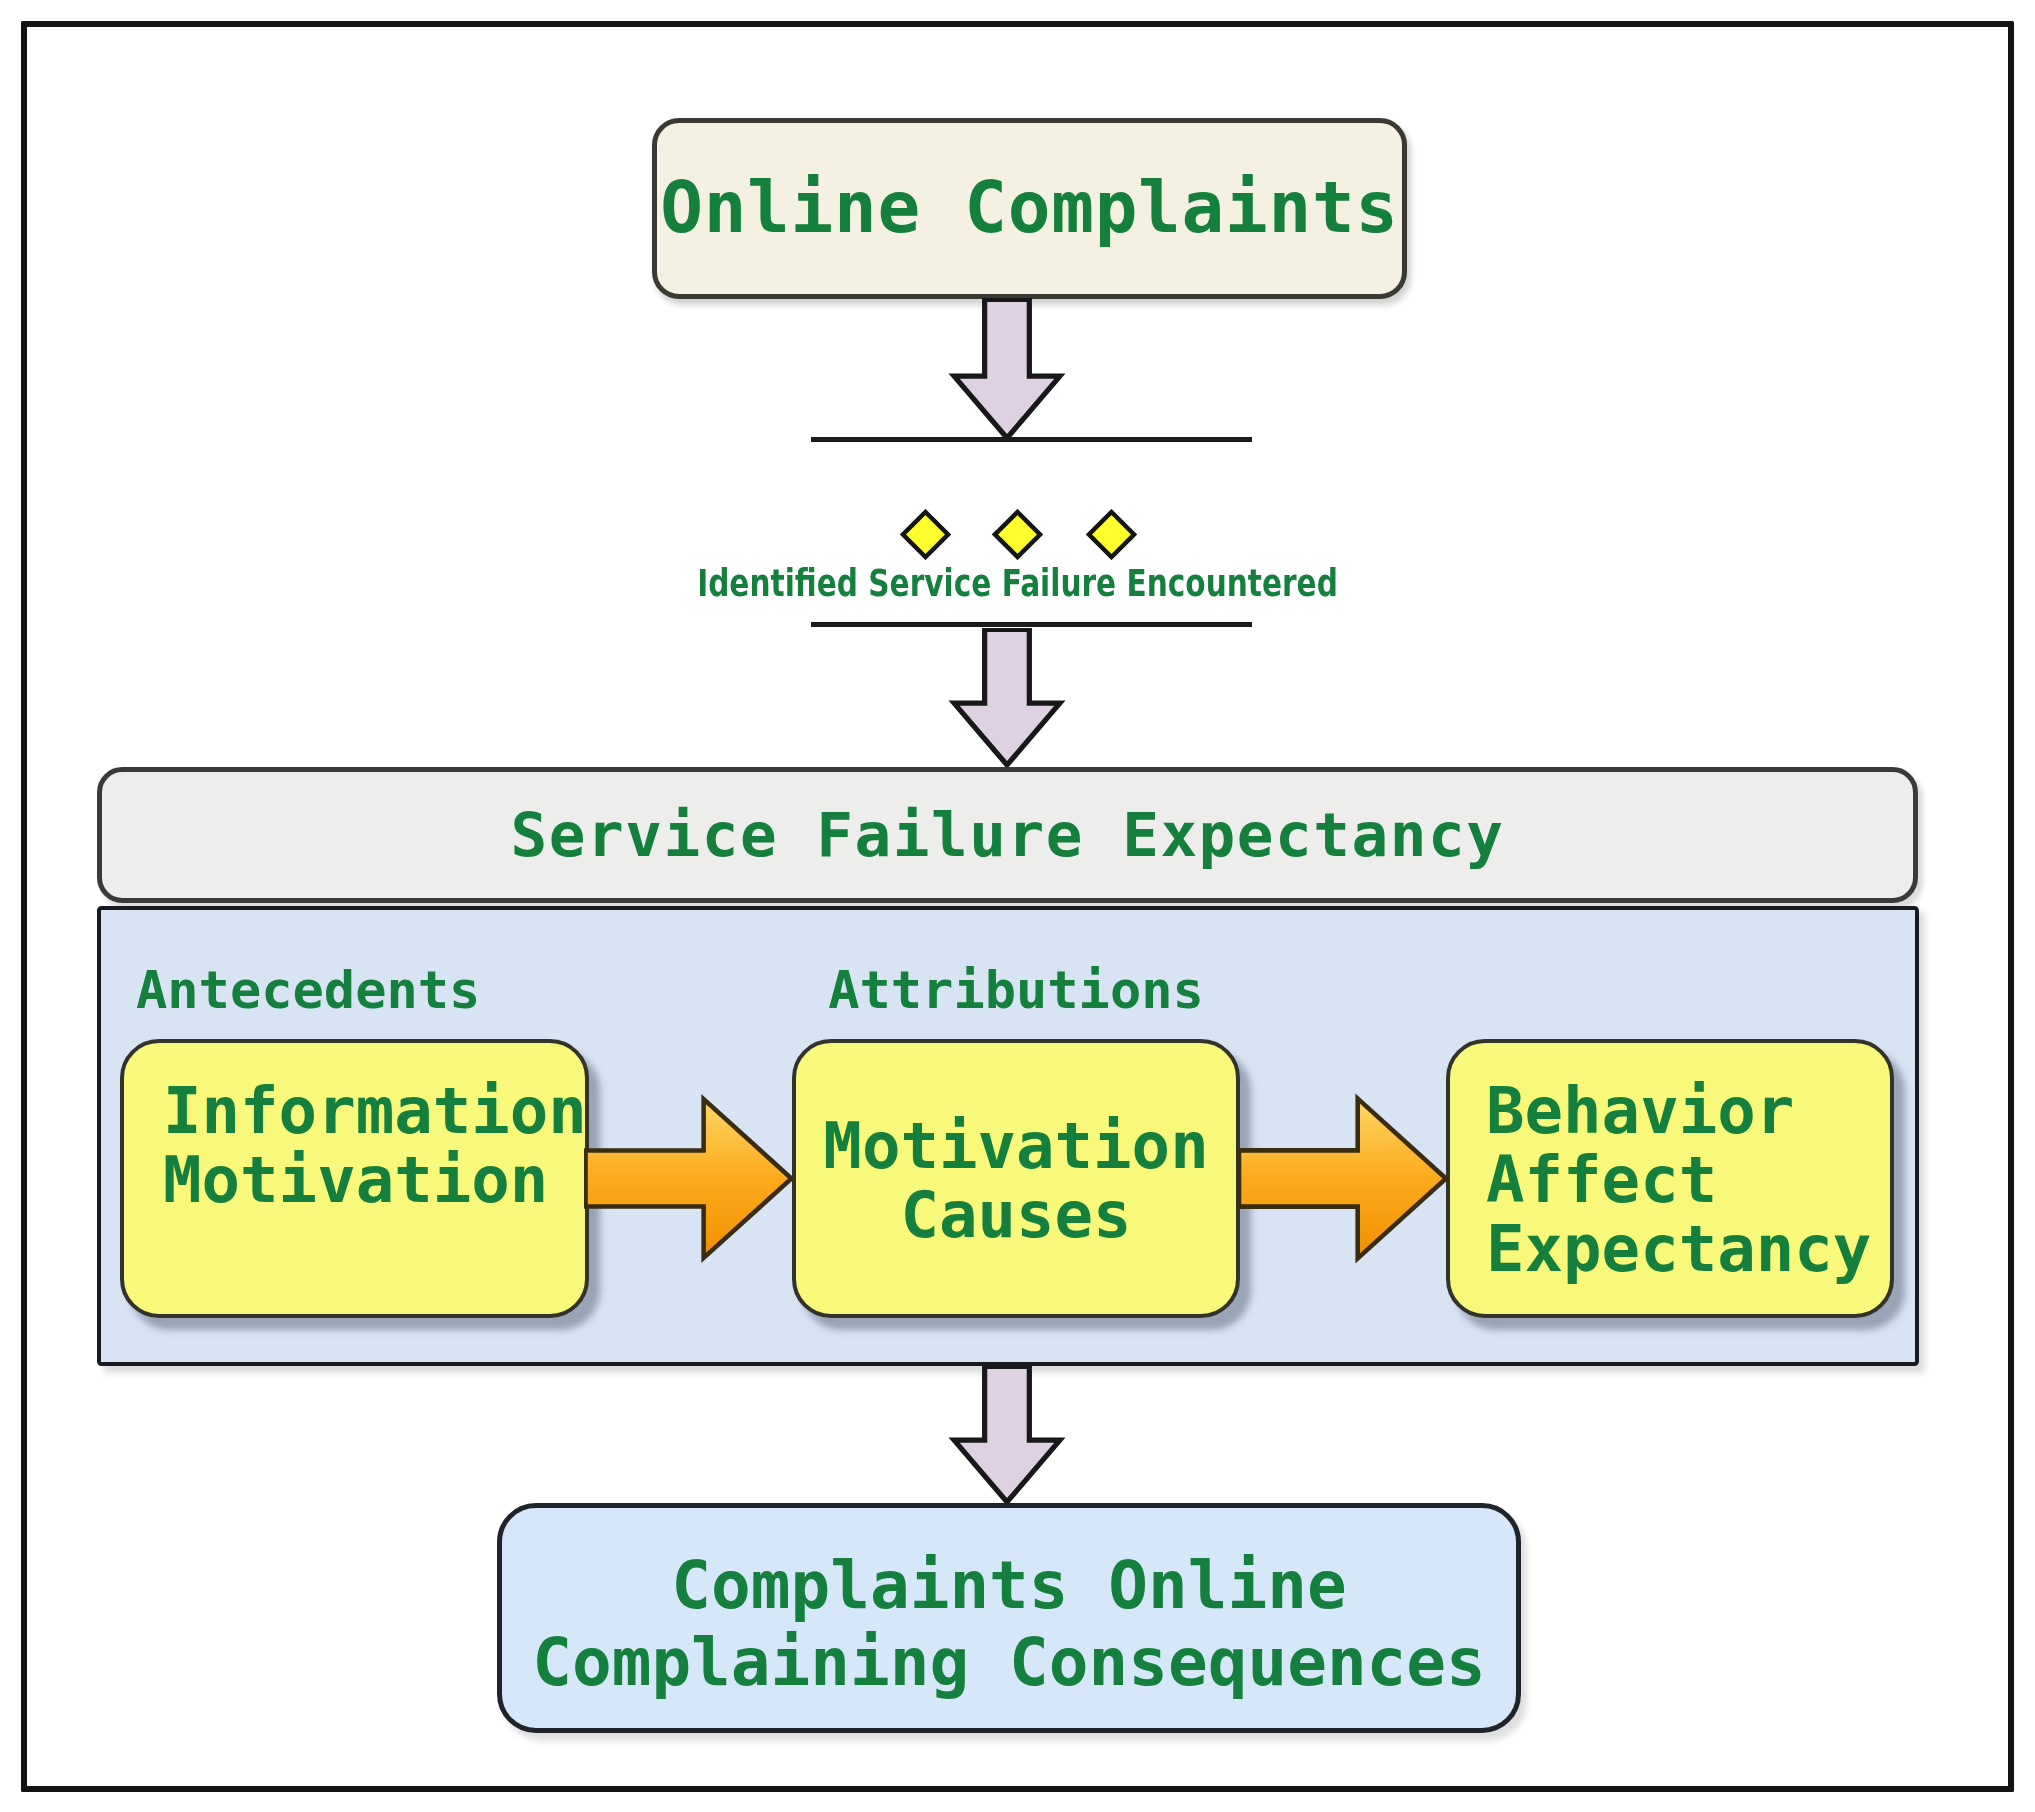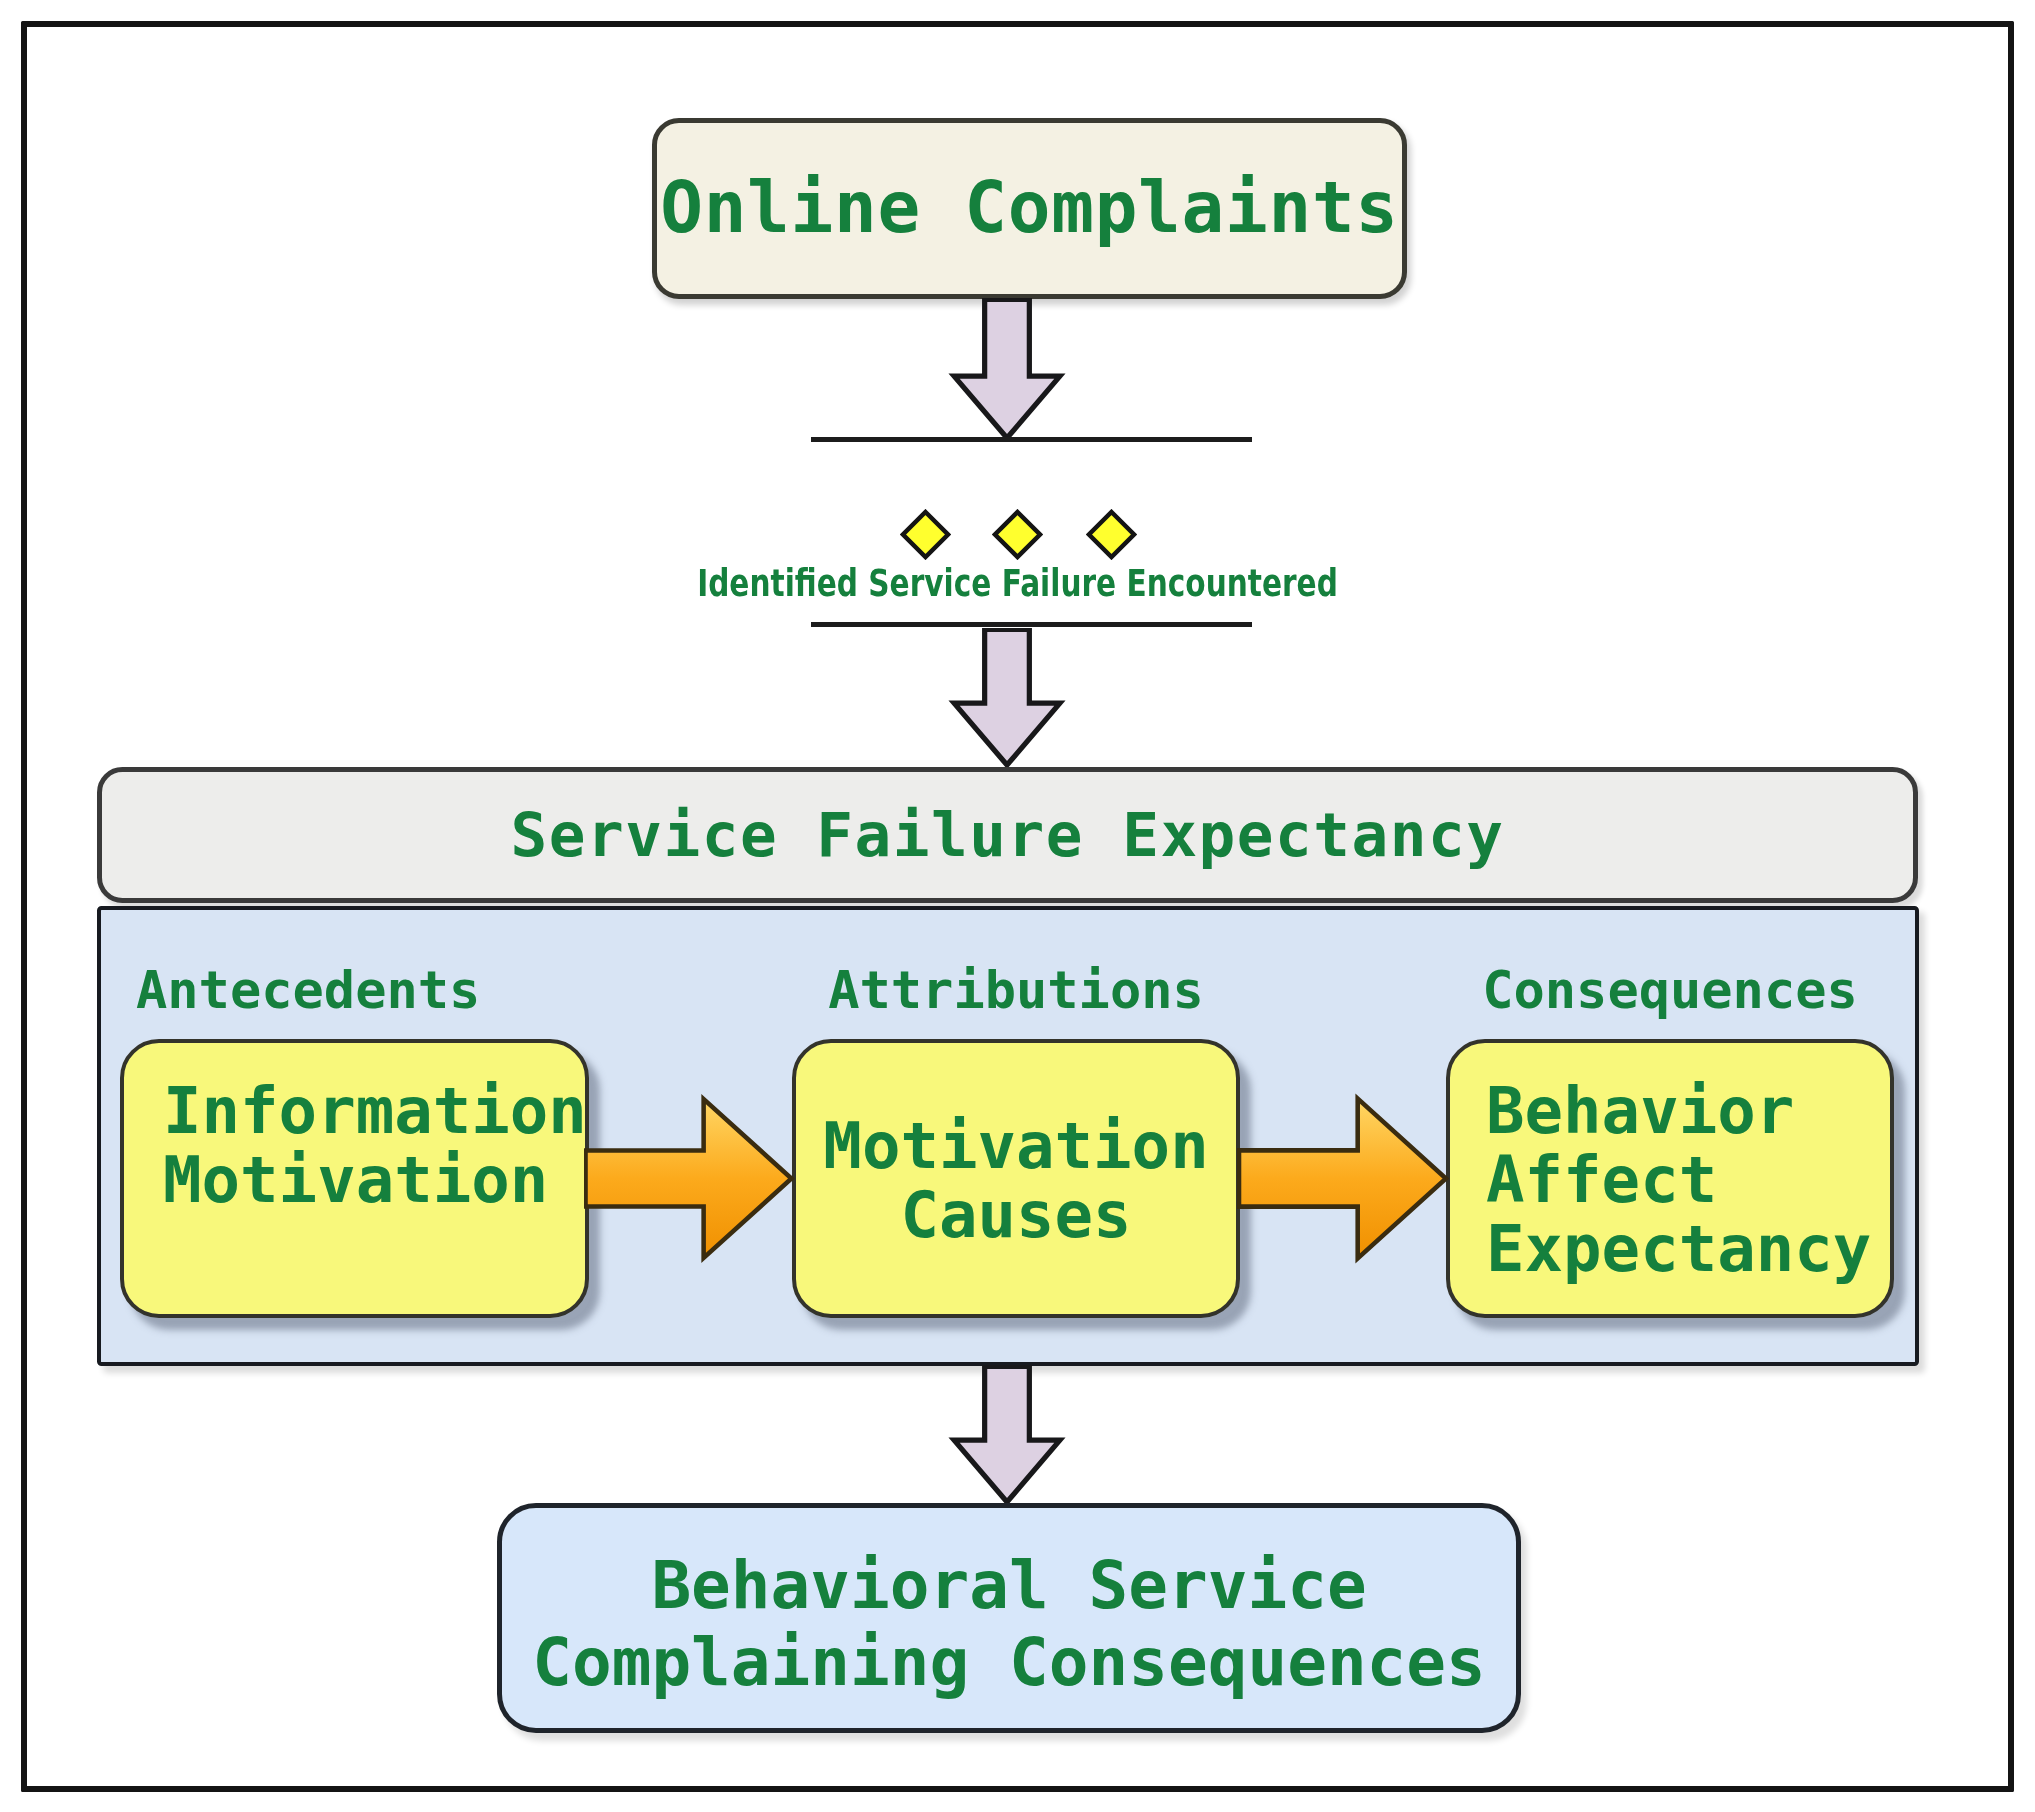--- a/index.html
+++ b/index.html
@@ -119,21 +119,20 @@
   </svg>
 
   <div id="attributes-bar" class="abs">
     <span>Service Failure Expectancy</span>
   </div>
 
   <div id="blue-panel" class="abs"></div>
 
   <div id="heading-antecedents" class="abs col-heading">Antecedents</div>
   <div id="heading-attributions" class="abs col-heading">Attributions</div>
-  <div id="heading-consequences" class="abs col-heading">Consequences</div>
 
   <div id="ybox-antecedents" class="abs ybox">
     <div>Information</div>
     <div>Motivation</div>
   </div>
 
   <div id="ybox-attributions" class="abs ybox">
     <div>Motivation</div>
     <div>Causes</div>
   </div>
@@ -149,18 +148,18 @@
   </svg>
   <svg class="abs" style="left:1237px;top:1091px" width="214" height="175" viewBox="0 0 280 230">
     <path d="M2,78 H158 V10 L274,115 L158,220 V152 H2 Z" fill="url(#orangeGrad)" stroke="#3a2c10" stroke-width="6"></path>
   </svg>
 
   <svg class="abs" style="left:947px;top:1365px" width="120" height="140" viewBox="0 0 160 188">
     <path d="M50,2 H110 V101 H151 L80,184 L9,101 H50 Z" fill="#ddd1e2" stroke="#18181a" stroke-width="7"></path>
   </svg>
 
   <div id="outcome-box" class="abs">
-    <div>Behavioral Service</div>
+    <div>Complaints Online</div>
     <div>Complaining Consequences</div>
   </div>
 
 </div>
 
 
 </body></html>

